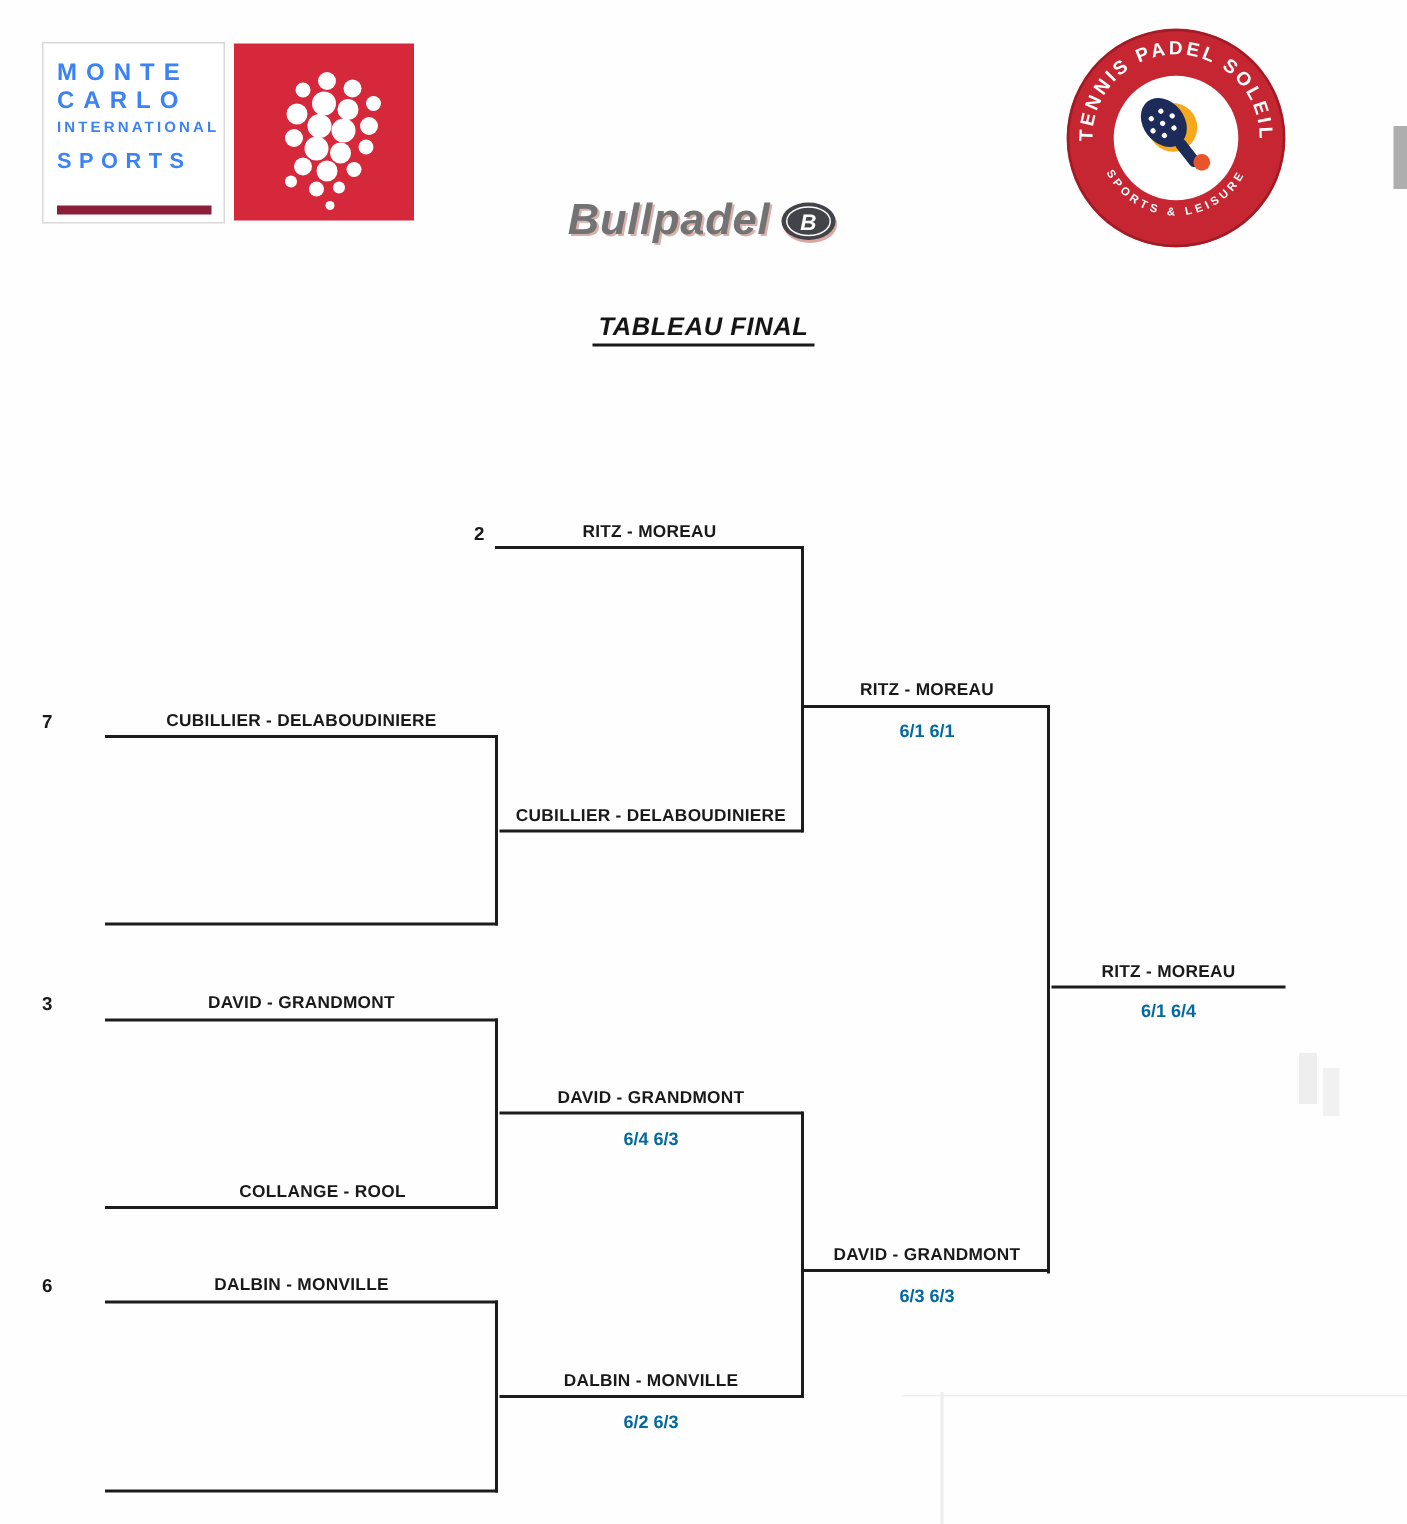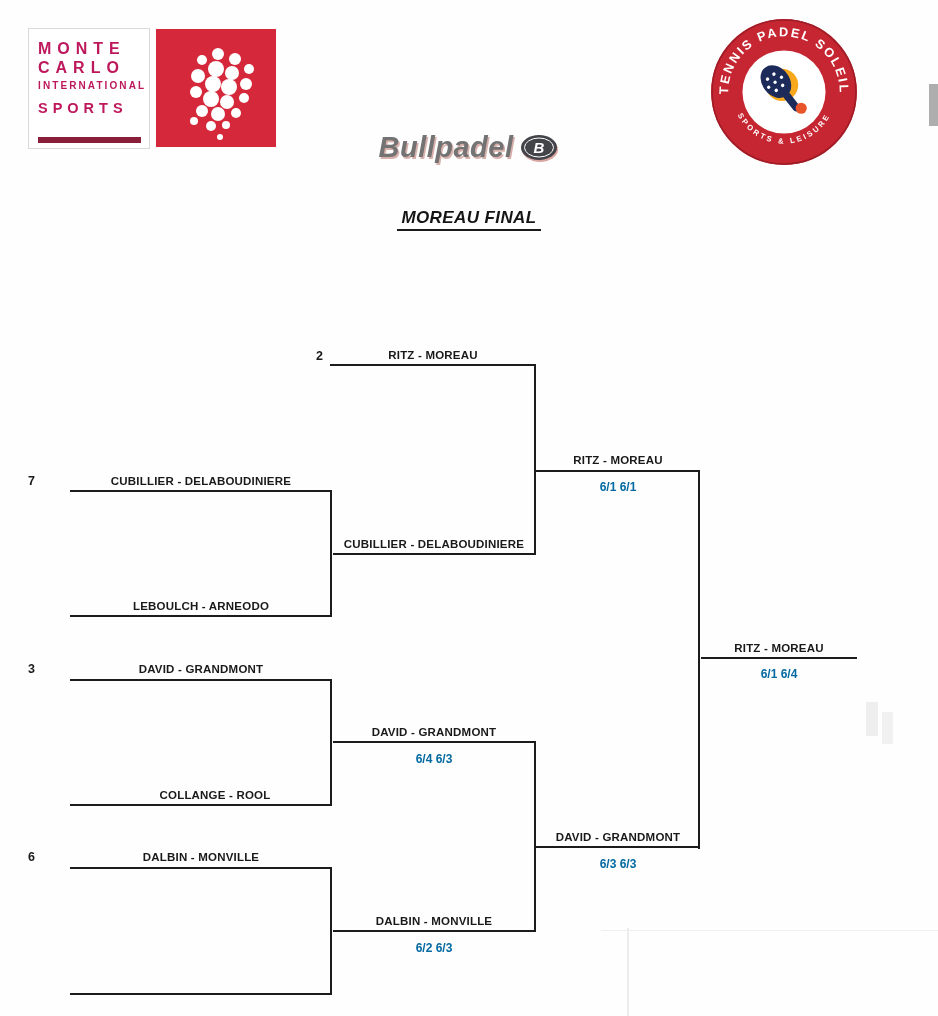--- a/index.html
+++ b/index.html
@@ -5,21 +5,21 @@
   html,body{margin:0;padding:0;background:#ffffff;}
   .page{
     position:relative;width:938px;height:1016px;background:#fefefe;
     font-family:"Liberation Sans",sans-serif;overflow:hidden;
   }
   
   .mc-logo{position:absolute;left:28px;top:28px;display:flex;}
   .mc-text{
     width:122px;height:121px;background:#ffffff;border:1px solid #d9d9d9;
     box-sizing:border-box;display:flex;flex-direction:column;
-    padding:10px 0 5px 9px;color:#be185d;
+    padding:10px 0 5px 9px;color:#3b82f6;
   }
   .mc-l1,.mc-l2{font-size:16px;font-weight:bold;letter-spacing:6px;line-height:19px;}
   .mc-l3{font-size:10px;font-weight:bold;letter-spacing:2.1px;line-height:14px;margin-top:2px;}
   .mc-l4{font-size:14.5px;font-weight:bold;letter-spacing:5px;line-height:18px;margin-top:6px;}
   .mc-bar{margin-top:auto;height:6px;width:103px;background:#8a1f3a;}
   .mc-red{width:120px;height:118px;background:#d5283a;margin-left:6px;margin-top:1px;}
 
   .title-wrap{position:absolute;left:0;right:0;top:62px;text-align:center;}
   .title-wrap span{
     display:inline-block;font-size:23px;font-weight:bold;color:#141414;
@@ -142,31 +142,30 @@
           <circle cx="70" cy="69" r="1.7"></circle>
             <circle cx="78" cy="69" r="1.7"></circle>
         </g>
         <rect x="71.3" y="77" width="7.4" height="21" rx="3.2" fill="#1d2b5b"></rect>
       </g>
       <circle cx="92" cy="91" r="5.5" fill="#e8552a"></circle>
     </svg>
   </div>
 
   <div class="subtitle">
-    <span>MOREAU FINAL</span>
+    <span>TABLEAU FINAL</span>
   </div>
 
   <div class="seed" style="left:316px;top:348px">2</div>
   <div class="team" style="left:330px;top:347px;width:206px">RITZ - MOREAU</div>
   <div class="hl" style="left:330px;top:364px;width:206px"></div>
 
   <div class="seed" style="left:28px;top:473px">7</div>
   <div class="team" style="left:70px;top:473px;width:262px">CUBILLIER - DELABOUDINIERE</div>
   <div class="hl" style="left:70px;top:490px;width:262px"></div>
-  <div class="team" style="left:70px;top:598px;width:262px">LEBOULCH - ARNEODO</div>
   <div class="hl" style="left:70px;top:615px;width:262px"></div>
   <div class="vl" style="left:330px;top:490px;height:127px"></div>
 
   <div class="team" style="left:333px;top:536px;width:202px">CUBILLIER - DELABOUDINIERE</div>
   <div class="hl" style="left:333px;top:553px;width:202px"></div>
   <div class="vl" style="left:534px;top:364px;height:191px"></div>
 
   <div class="team" style="left:536px;top:452px;width:164px">RITZ - MOREAU</div>
   <div class="hl" style="left:536px;top:470px;width:164px"></div>
   <div class="score" style="left:536px;top:479px;width:164px">6/1 6/1</div>

